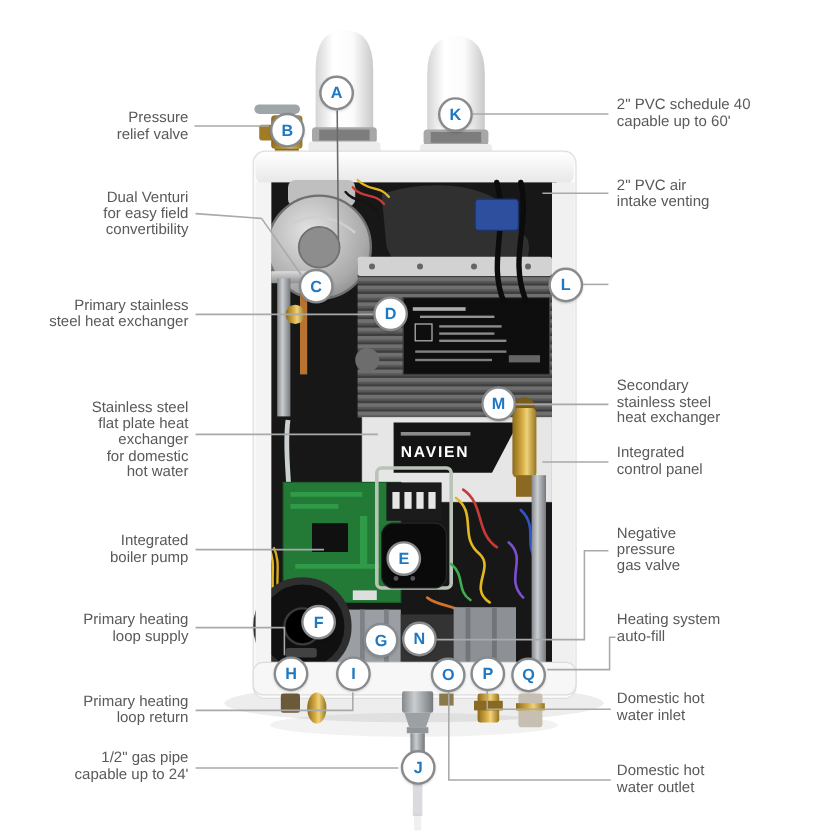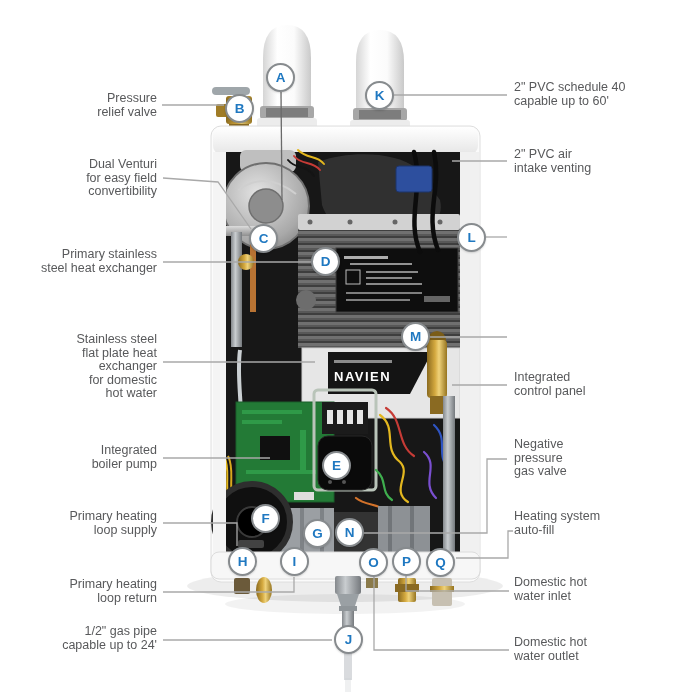--- a/index.html
+++ b/index.html
@@ -264,20 +264,23 @@
 loop supply</div>
 <div class="label label-left" style="right:543px;top:578px">Primary heating
 loop return</div>
 <div class="label label-left" style="right:543px;top:625px">1/2" gas pipe
 capable up to 24'</div>
 
 <div class="label label-right" style="left:514px;top:81px">2" PVC schedule 40
 capable up to 60'</div>
 <div class="label label-right" style="left:514px;top:148px">2" PVC air
 intake venting</div>
+<div class="label label-right" style="left:514px;top:315px">Secondary
+stainless steel
+heat exchanger</div>
 <div class="label label-right" style="left:514px;top:371px">Integrated
 control panel</div>
 <div class="label label-right" style="left:514px;top:438px">Negative
 pressure
 gas valve</div>
 <div class="label label-right" style="left:514px;top:510px">Heating system
 auto-fill</div>
 <div class="label label-right" style="left:514px;top:576px">Domestic hot
 water inlet</div>
 <div class="label label-right" style="left:514px;top:636px">Domestic hot

